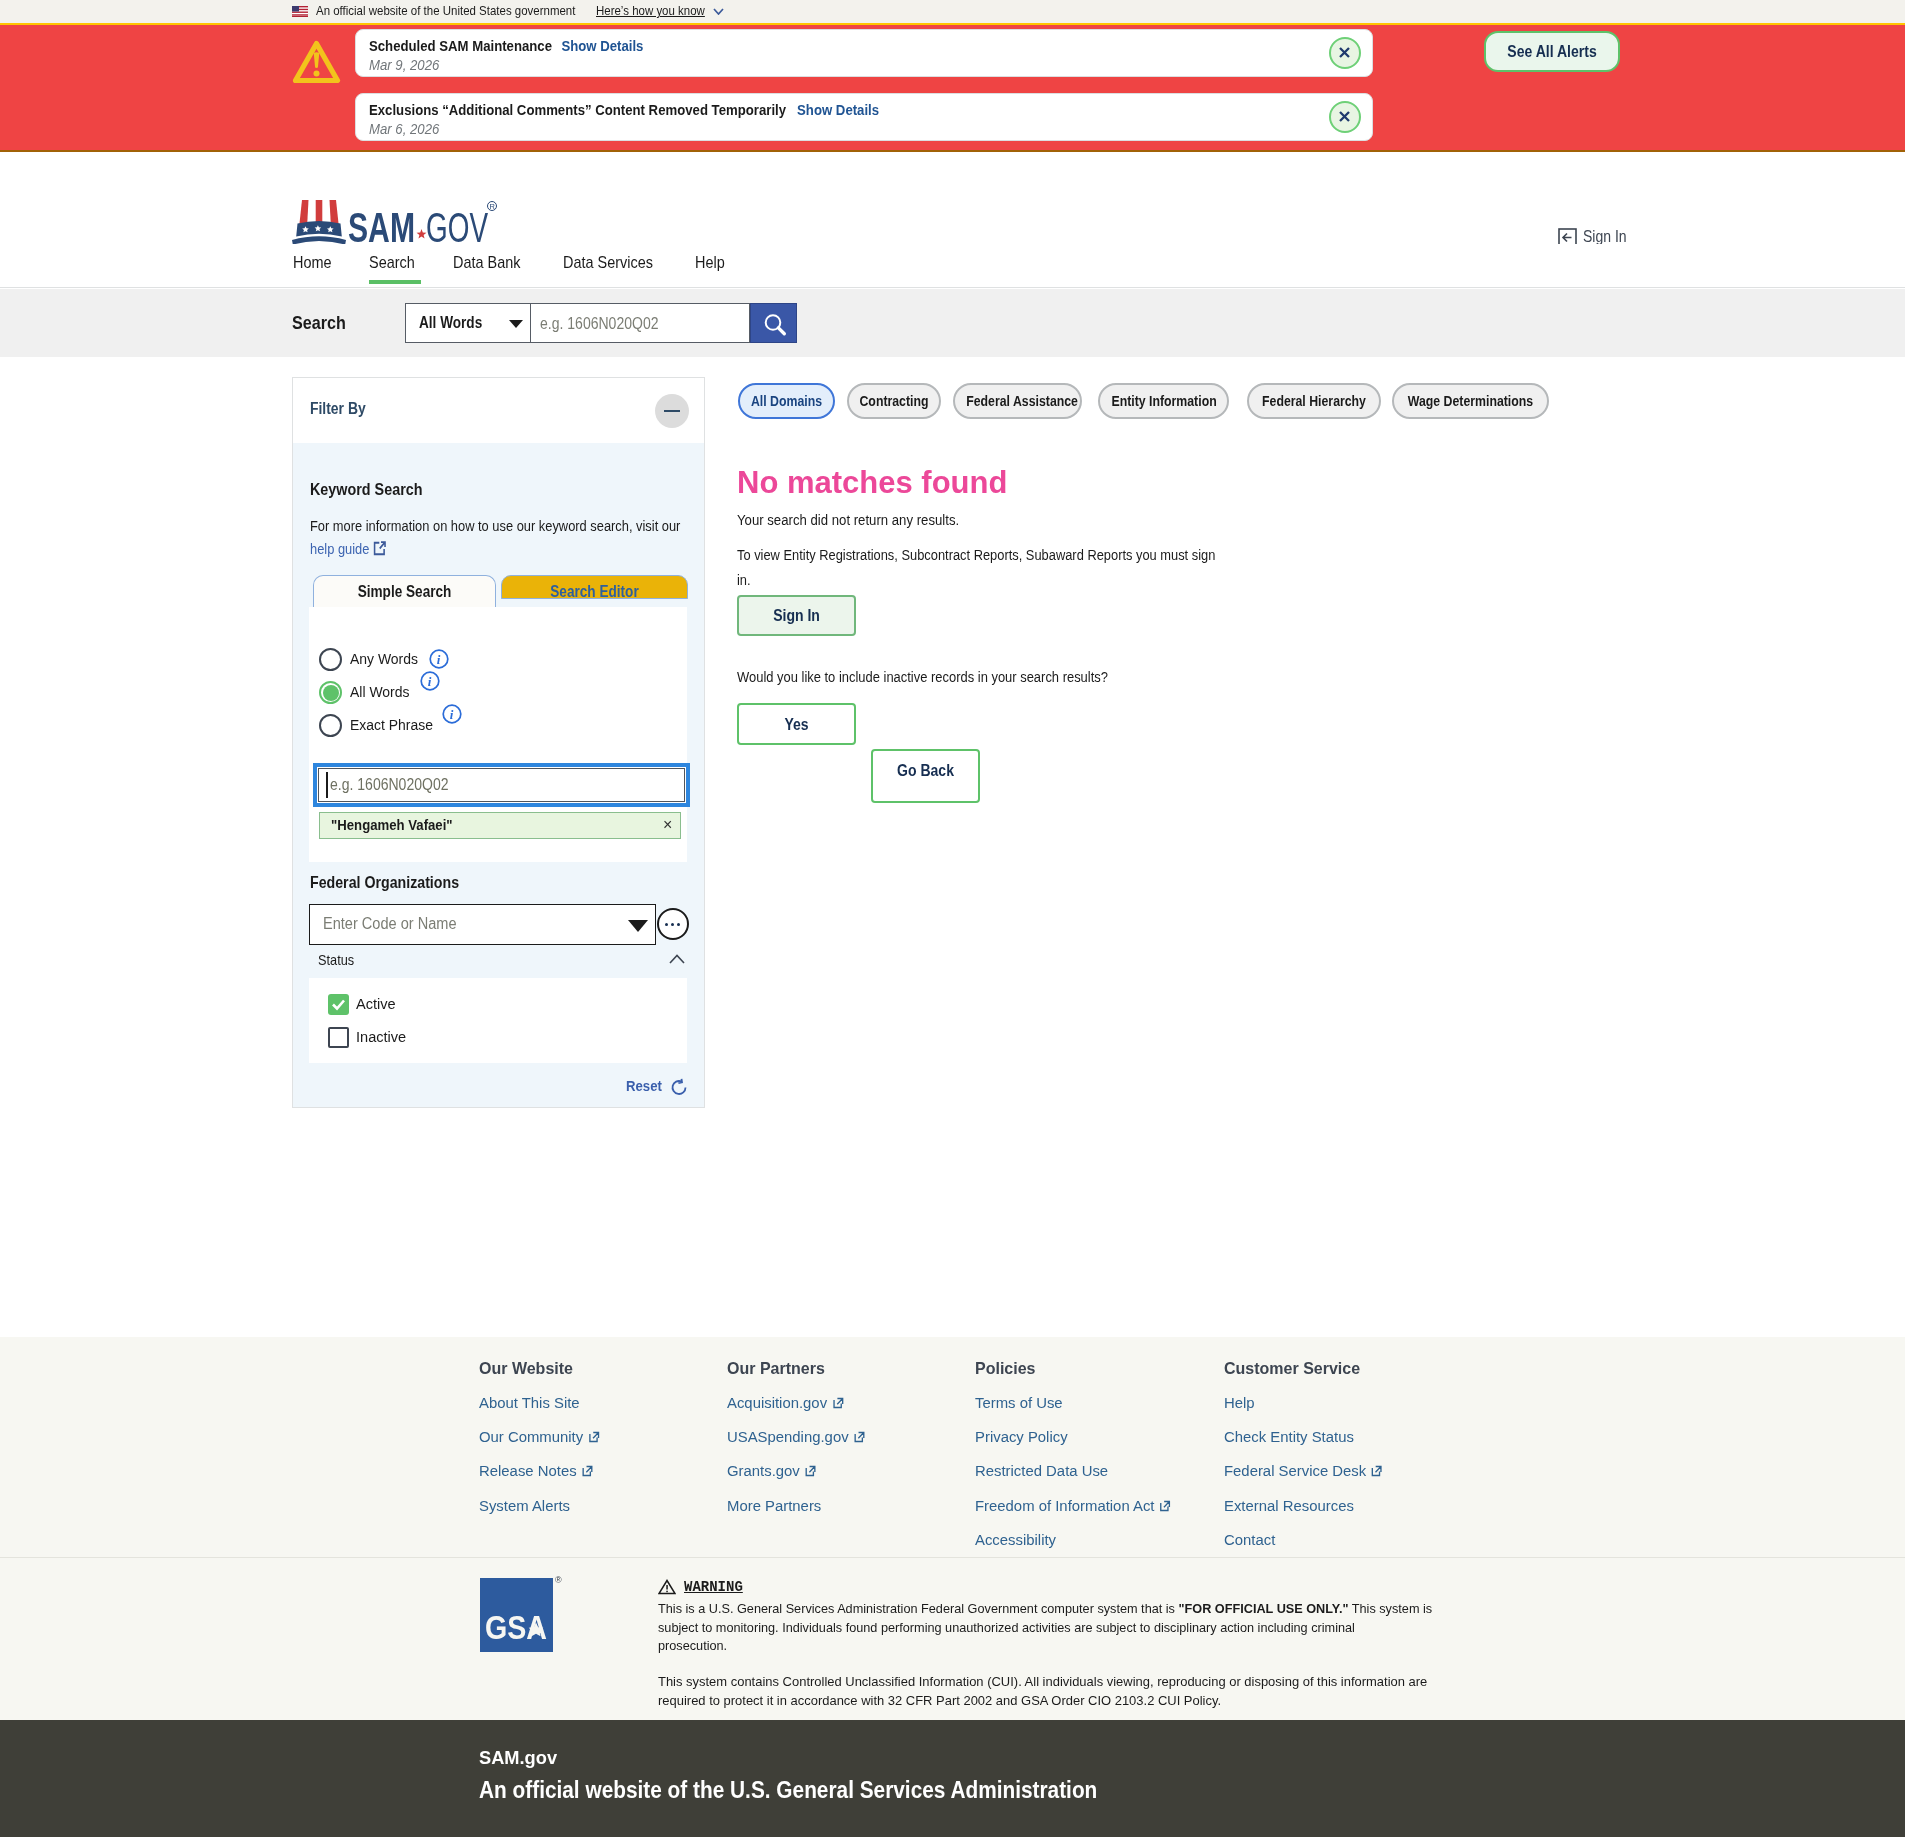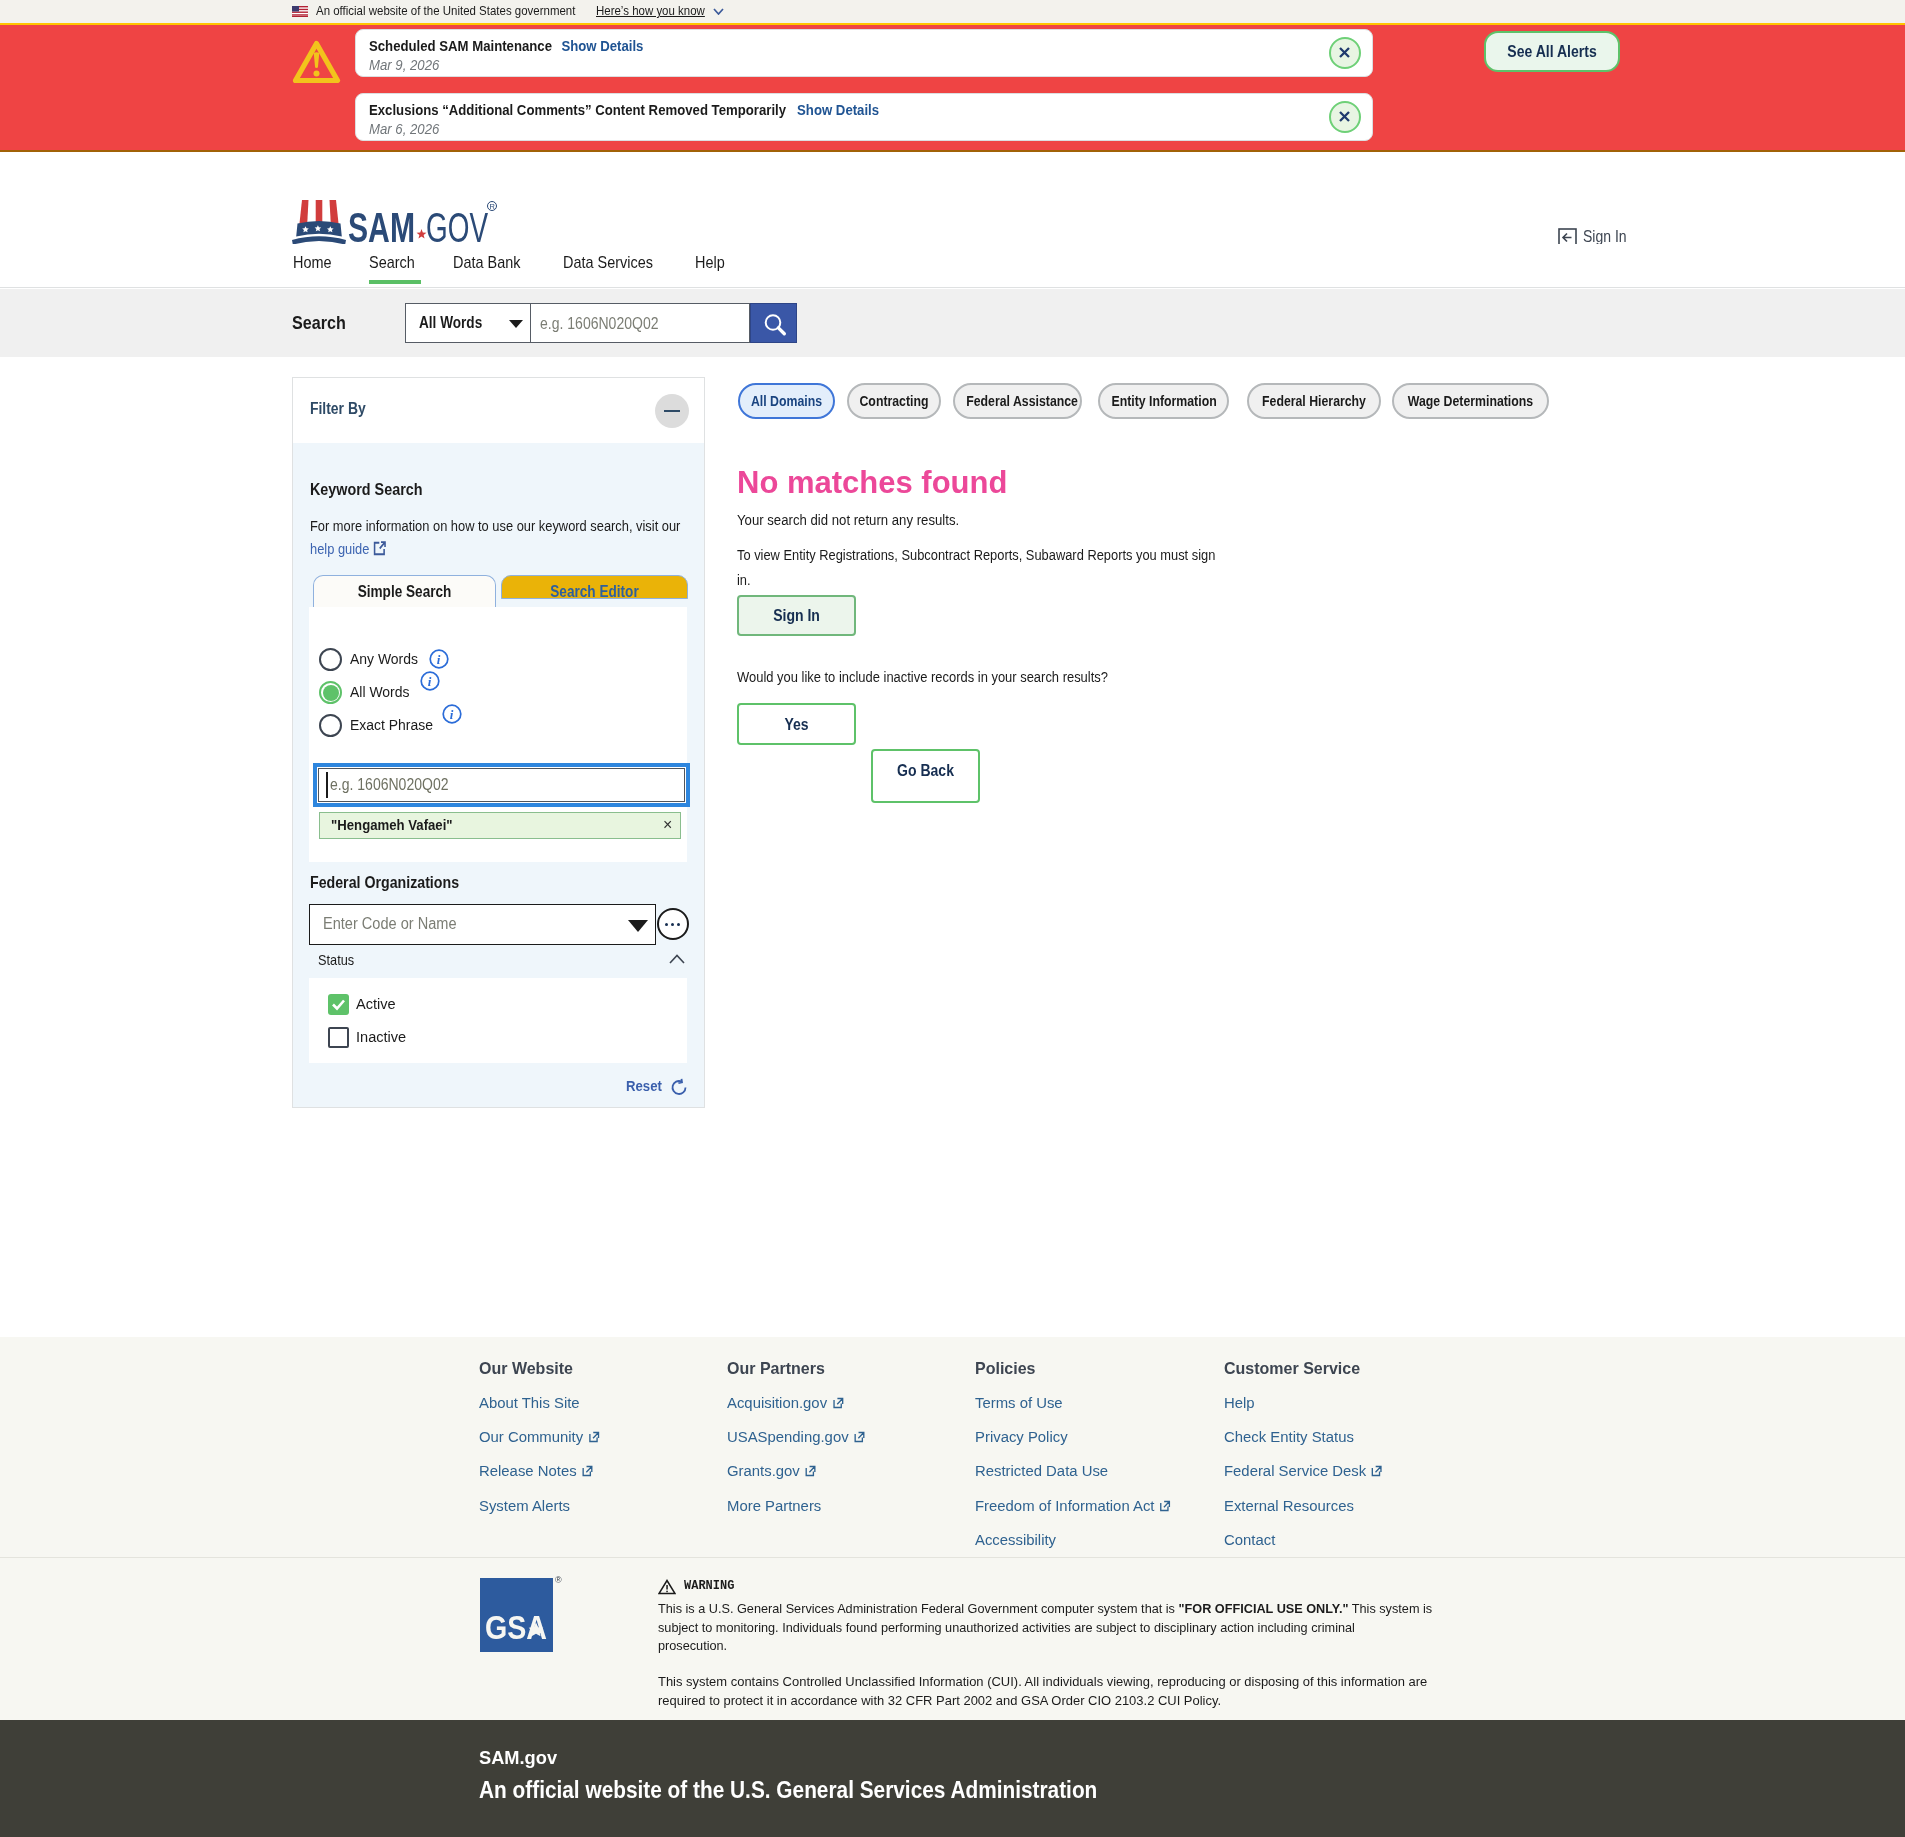--- a/index.html
+++ b/index.html
@@ -282,21 +282,21 @@
     <rect width="73" height="74" fill="#2d5b9e"></rect>
     <text x="5" y="61" font-family="Liberation Sans, sans-serif" font-size="33" font-weight="bold" fill="#f6f6f2" textLength="62" lengthAdjust="spacingAndGlyphs">GSA</text>
     <path d="M56 44.5 L58.2 49.2 L63.3 49.8 L59.5 53.3 L60.5 58.3 L56 55.8 L51.5 58.3 L52.5 53.3 L48.7 49.8 L53.8 49.2 Z" fill="#f6f6f2"></path>
   </svg>
   <div class="abs" style="left:555px;top:17px;font-size:9px;color:#3d4551;">®</div>
   <svg class="abs" style="left:658px;top:21px;" width="18" height="16" viewBox="0 0 18 16">
       <path d="M9 1.5 L17 14.5 L1 14.5 Z" fill="none" stroke="#1b1b1b" stroke-width="1.5"></path>
       <rect x="8.3" y="6" width="1.5" height="4.5" fill="#1b1b1b"></rect>
       <rect x="8.3" y="11.7" width="1.5" height="1.5" fill="#1b1b1b"></rect>
     </svg>
-  <div class="abs" style="left:684px;top:21px;font-size:12px;font-weight:bold;font-family:'Liberation Mono',monospace;color:#1b1b1b;">WARNING</div>
+  <div class="abs" style="left:684px;top:21px;font-size:14px;font-weight:bold;font-family:'Liberation Mono',monospace;color:#1b1b1b;text-decoration:underline;">WARNING</div>
   <div class="abs" style="left:658px;top:42px;width:980px;font-size:13.5px;line-height:18.5px;color:#1b1b1b;transform:scaleX(0.94);transform-origin:0 0;">This is a U.S. General Services Administration Federal Government computer system that is <b>"FOR OFFICIAL USE ONLY."</b> This system is<br>subject to monitoring. Individuals found performing unauthorized activities are subject to disciplinary action including criminal<br>prosecution.</div>
   <div class="abs" style="left:658px;top:115px;width:980px;font-size:13.5px;line-height:18.5px;color:#1b1b1b;transform:scaleX(0.96);transform-origin:0 0;">This system contains Controlled Unclassified Information (CUI). All individuals viewing, reproducing or disposing of this information are<br>required to protect it in accordance with 32 CFR Part 2002 and GSA Order CIO 2103.2 CUI Policy.</div>
 </div>
 
 <div class="abs" style="left:0;top:1720px;width:1905px;height:117px;background:#3f3f38;">
   <div class="abs sx" style="left:479px;top:27px;font-size:19px;font-weight:bold;color:#fff;transform:scaleX(0.96);">SAM.gov</div>
   <div class="abs sx" style="left:479px;top:56px;font-size:24.5px;font-weight:bold;color:#fff;">An official website of the U.S. General Services Administration</div>
 </div>
 
 </body></html>

